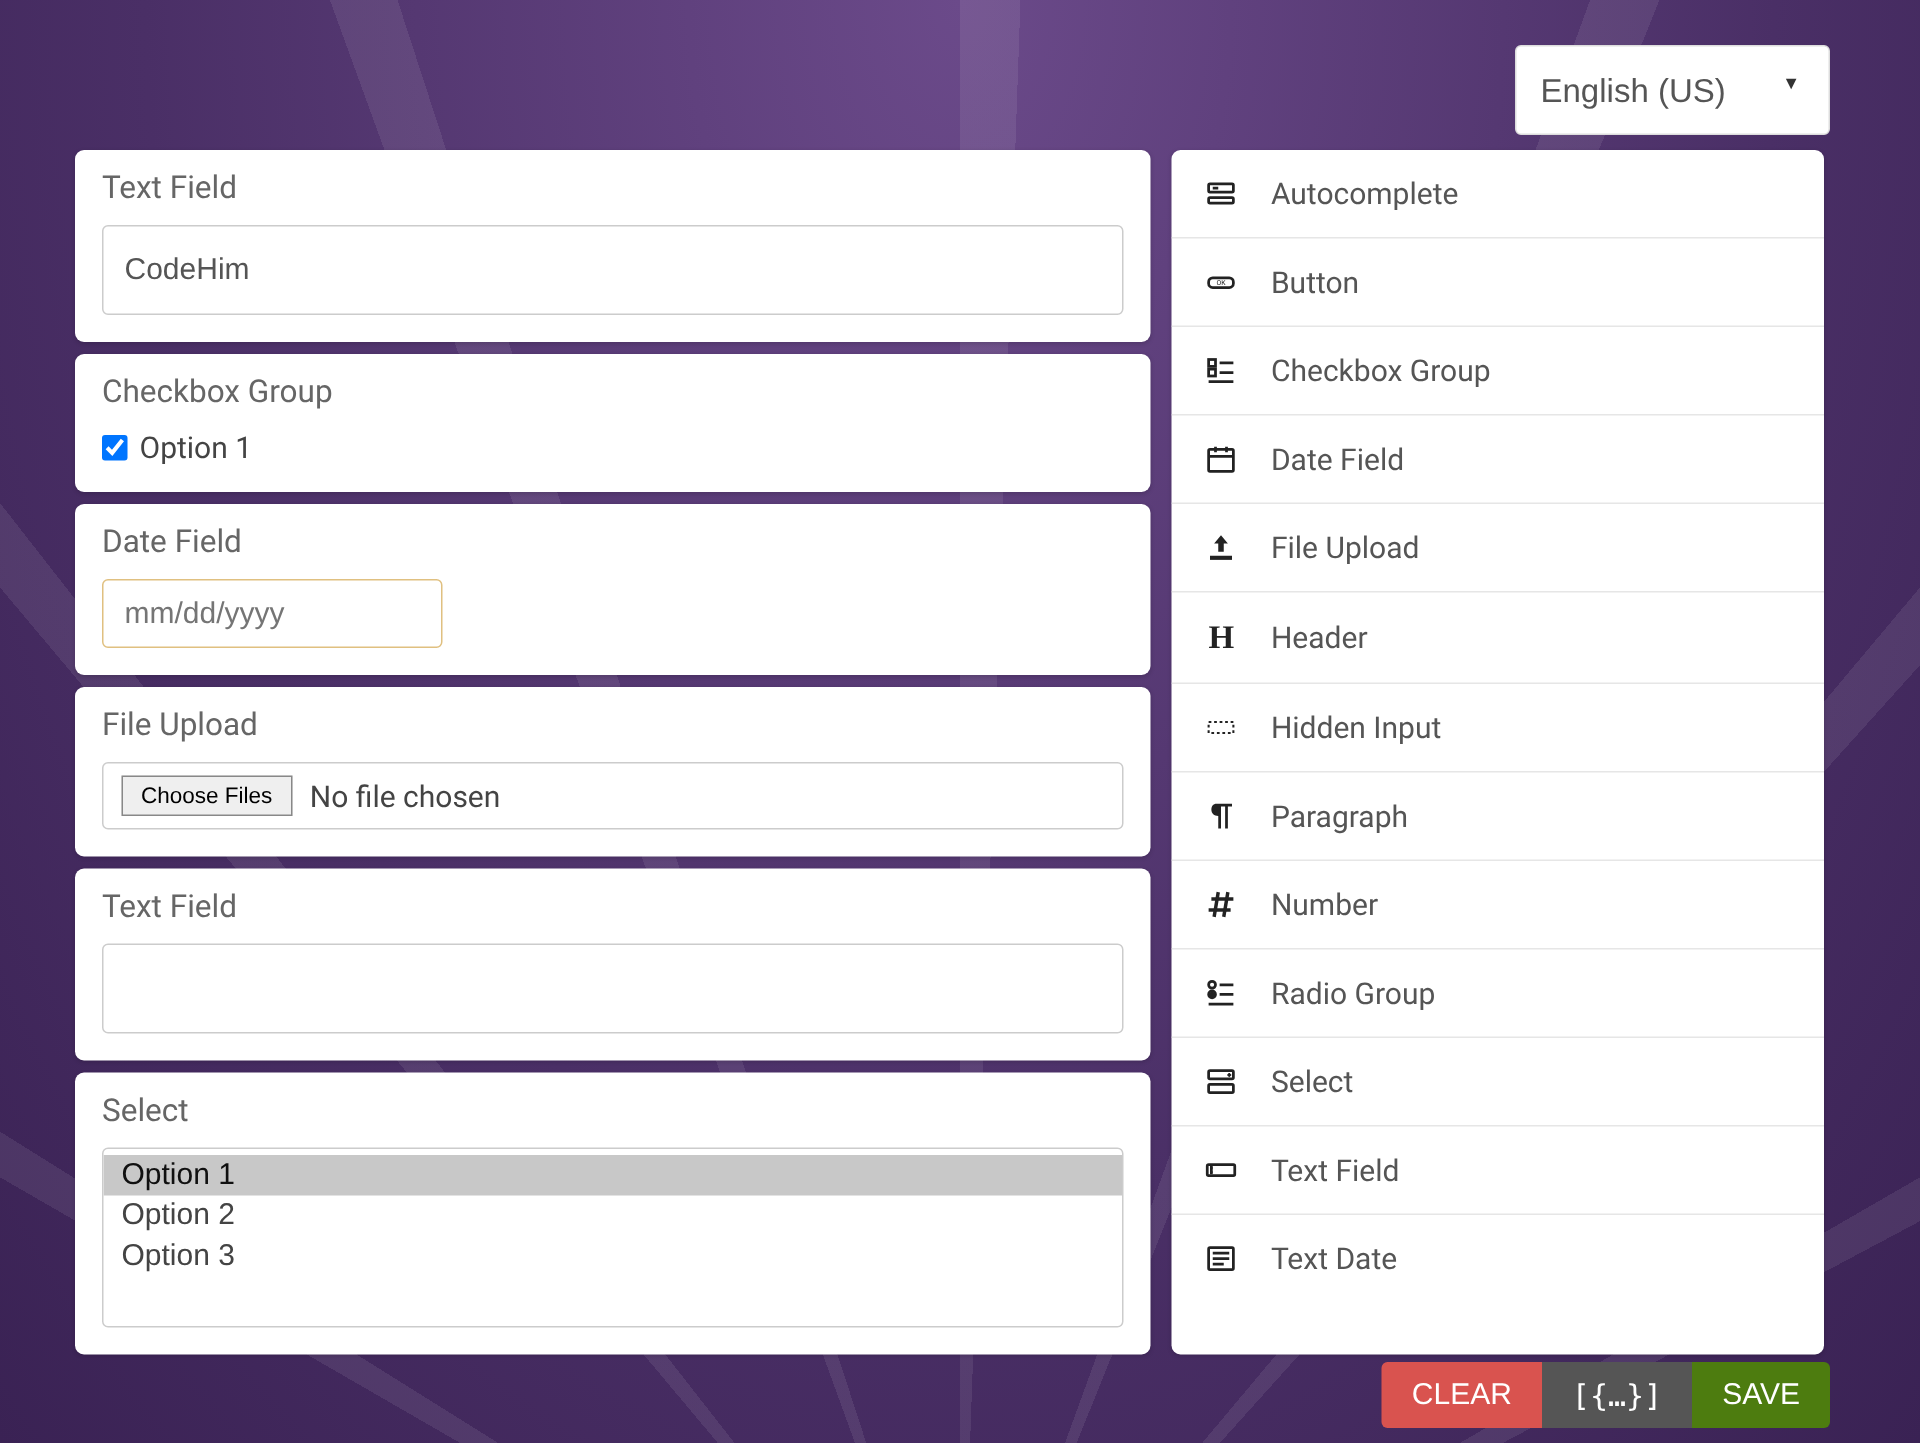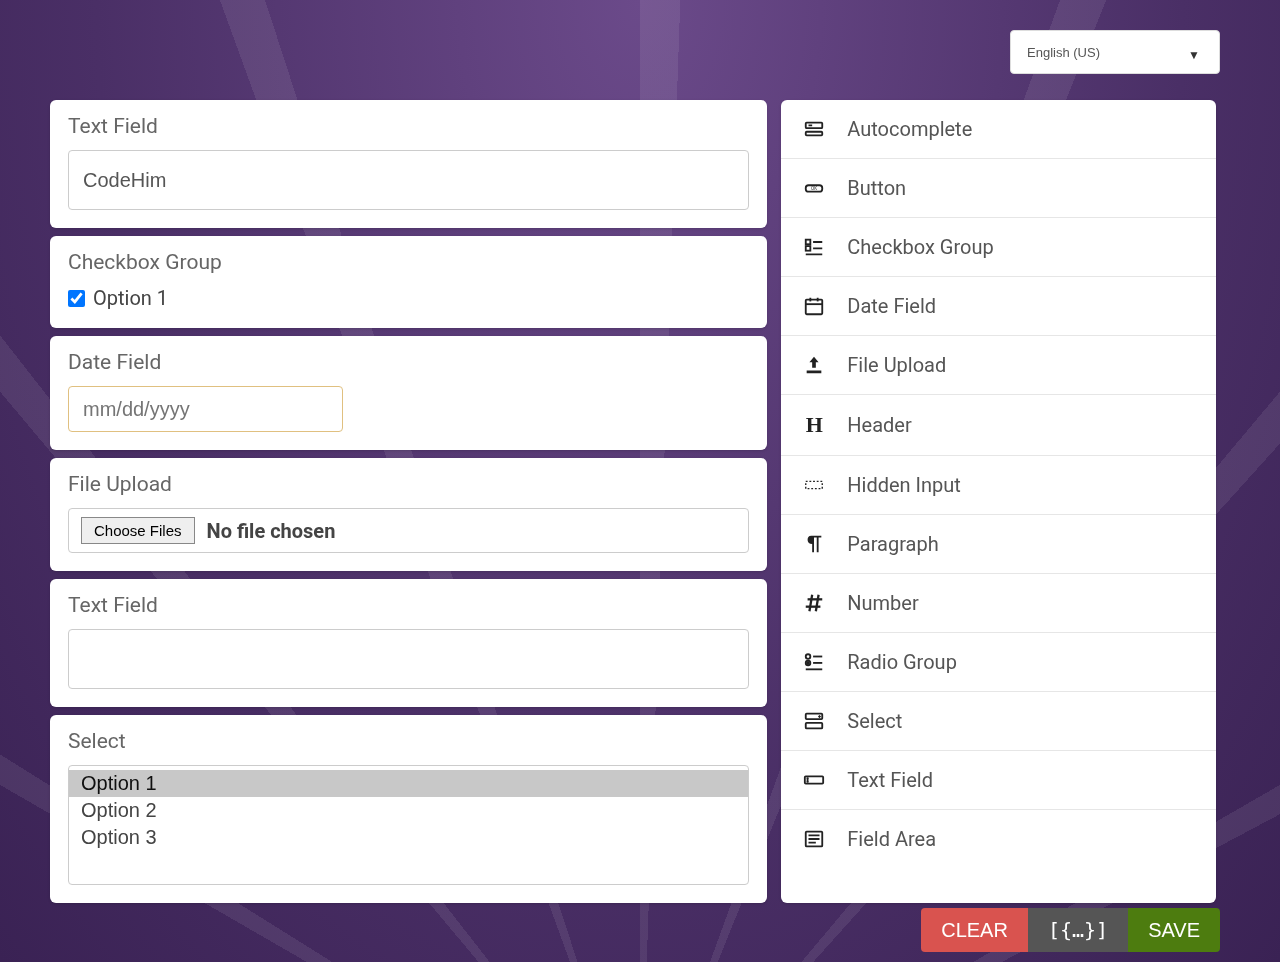--- a/index.html
+++ b/index.html
@@ -11,25 +11,25 @@
   overflow: hidden;
   position: relative;
 }
 .bg-rays {
   position: absolute; inset: 0; z-index: 0; opacity: 0.08;
   background: repeating-conic-gradient(from 0deg at 50% 120%, #fff 0deg 2deg, transparent 2deg 20deg);
 }
 .lang-select {
   position: absolute;
   top: 30px; right: 60px;
-  width: 210px; height: 44px;
+  width: 210px; height: 60px;
   background: #fff;
   border: 1px solid #ddd;
   border-radius: 4px;
-  font-size: 13px;
+  font-size: 22px;
   color: #555;
   padding: 8px 36px 8px 16px;
   appearance: none;
 }
 .lang-caret {
   position: absolute; top: 48px; right: 80px; font-size: 12px; color: #333; pointer-events: none;
 }
 .builder {
   position: absolute;
   top: 100px; left: 50px; right: 64px;
@@ -52,39 +52,39 @@
 .text-input {
   width: 100%;
   height: 60px;
   border: 1px solid #ccc;
   border-radius: 4px;
   padding: 8px 14px;
   font-size: 20px;
   color: #555;
 }
 .date-input {
-  width: 275px;
+  width: 227px;
   height: 46px;
   border: 1px solid #e0c080;
   border-radius: 4px;
   padding: 6px 14px;
   font-size: 20px;
   color: #701a75;
   background: #fff;
 }
 .checkbox-row { display: flex; align-items: center; gap: 8px; font-size: 20px; color: #444; }
 .checkbox-row input { width: 17px; height: 17px; }
 .file-wrap {
   width: 100%; border: 1px solid #ccc; border-radius: 4px; padding: 8px 12px;
   display: flex; align-items: center; gap: 12px;
 }
 .file-btn {
   border: 1px solid #888; background: #efefef; padding: 4px 12px; font-size: 15px; cursor: pointer;
 }
-.file-status { font-size: 20px; color: #444; font-weight: bold; }
+.file-status { font-size: 20px; color: #444; }
 .select-multi {
   width: 100%; height: 120px; border: 1px solid #ccc; border-radius: 4px;
   font-size: 20px; color: #444; padding: 4px 0; overflow-y: auto;
 }
 .select-multi option { padding: 2px 12px; }
 .select-multi option[selected] { background: #c8c8c8; }
 
 .palette-col {
   flex: 1; background: #fff; border-radius: 6px;
   box-shadow: 0 1px 3px rgba(0,0,0,0.15);
@@ -287,21 +287,21 @@
     </div>
     <div class="palette-item">
       <span class="palette-icon">
         <svg viewBox="0 0 24 24" fill="none" stroke="currentColor" stroke-width="2">
             <rect x="3" y="4" width="18" height="16" rx="1"></rect>
             <line x1="6" y1="8" x2="18" y2="8"></line>
             <line x1="6" y1="12" x2="18" y2="12"></line>
             <line x1="6" y1="16" x2="14" y2="16"></line>
           </svg>
       </span>
-      <span>Field Area</span>
+      <span>Text Date</span>
     </div>
   </div>
 </div>
 
 <div class="action-bar">
   <button class="action-btn btn-clear">CLEAR</button>
   <button class="action-btn btn-json">[{…}]</button>
   <button class="action-btn btn-save">SAVE</button>
 </div>
 

